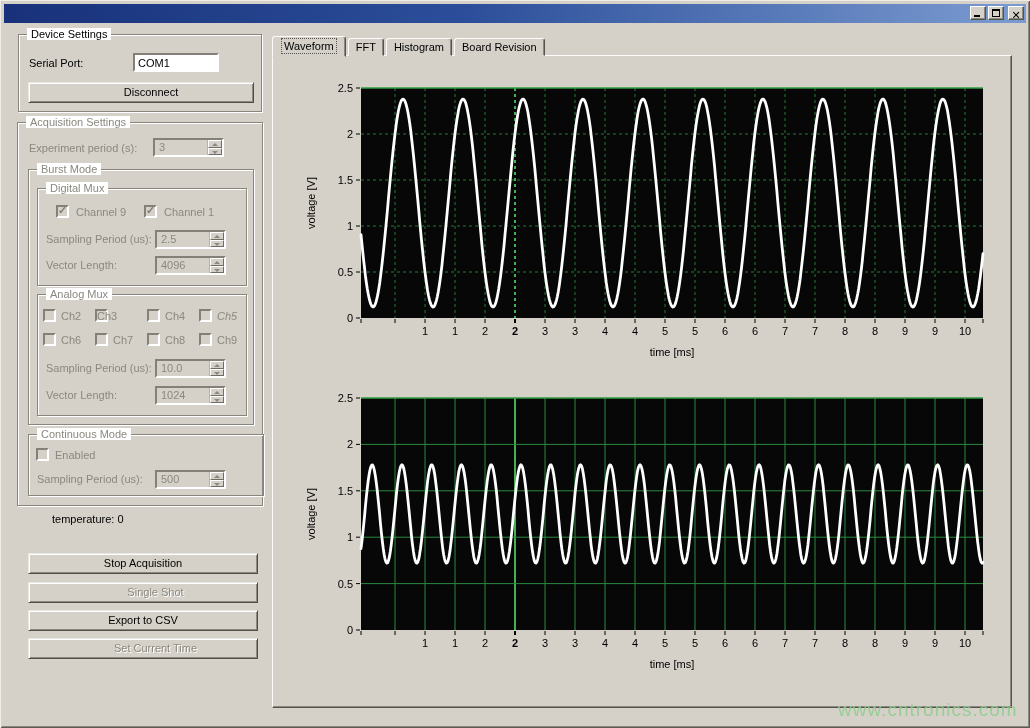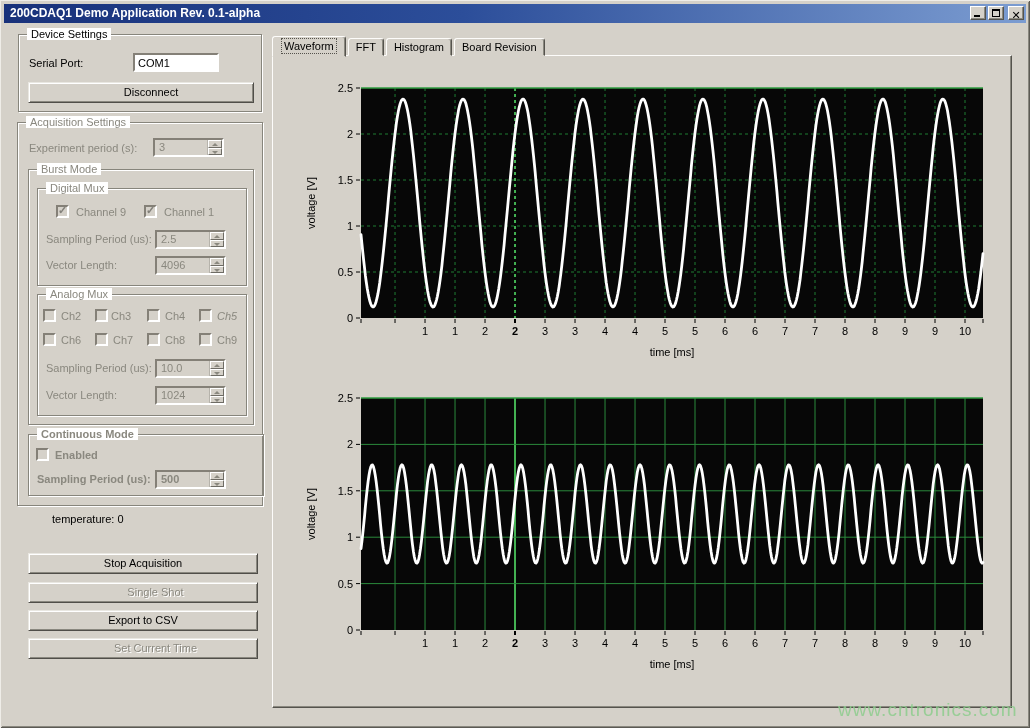--- a/index.html
+++ b/index.html
@@ -71,21 +71,20 @@
 
   .watermark { position:absolute; left:838px; top:699px; z-index:10;
     font-size:19px; color:rgba(141,205,141,0.85); letter-spacing:1px; }
 </style>
 </head>
 <body>
 
 <div class="window">
 
   <div class="titlebar">
-    <span>200CDAQ1 Demo Application Rev. 0.1-alpha</span>
     <span class="winbtns">
       <span class="winbtn">
           <span class="glyph-min"></span>
         </span>
       <span class="winbtn">
           <span class="glyph-max"></span>
         </span>
       <span class="winbtn close">
           <span class="glyph-close">✕</span>
         </span>
@@ -151,21 +150,21 @@
             </div>
         </div>
       </div>
 
       <div class="grp" style="left:8px; top:124px; width:210px; height:122px;">
         <span class="grp-title dis">Analog Mux</span>
 
         <span class="cb" style="left:5px; top:14px;"></span>
         <span class="lbl dis" style="left:23px; top:15px;">Ch2</span>
         <span class="cb" style="left:57px; top:14px;"></span>
-        <span class="lbl dis" style="left:73px; top:15px;">Ch3</span>
+        <span class="lbl dis" style="left:59px; top:15px;">Ch3</span>
         <span class="cb" style="left:109px; top:14px;"></span>
         <span class="lbl dis" style="left:127px; top:15px;">Ch4</span>
         <span class="cb" style="left:161px; top:14px;"></span>
         <span class="lbl dis" style="left:179px; top:15px;font-style:italic;">Ch5</span>
 
         <span class="cb" style="left:5px; top:38px;"></span>
         <span class="lbl dis" style="left:23px; top:39px;">Ch6</span>
         <span class="cb" style="left:57px; top:38px;"></span>
         <span class="lbl dis" style="left:75px; top:39px;">Ch7</span>
         <span class="cb" style="left:109px; top:38px;"></span>
@@ -194,21 +193,21 @@
                 <i class="tri-up"></i>
               </div>
               <div class="spin-b">
                 <i class="tri-dn"></i>
               </div>
             </div>
         </div>
       </div>
     </div>
 
-    <div class="grp" style="left:10px; top:311px; width:236px; height:62px;font-weight:bold;">
+    <div class="grp" style="left:10px; top:311px; width:236px; height:62px;">
       <span class="grp-title dis">Continuous Mode</span>
       <span class="cb" style="left:7px; top:13px;"></span>
       <span class="lbl dis" style="left:26px; top:14px;">Enabled</span>
       <span class="lbl dis" style="left:8px; top:38px;">Sampling Period (us):</span>
       <div class="spinner" style="left:126px; top:35px; width:71px;">
         <div class="spin-val">500</div>
         <div class="spin-btns">
             <div class="spin-b">
               <i class="tri-up"></i>
             </div>

